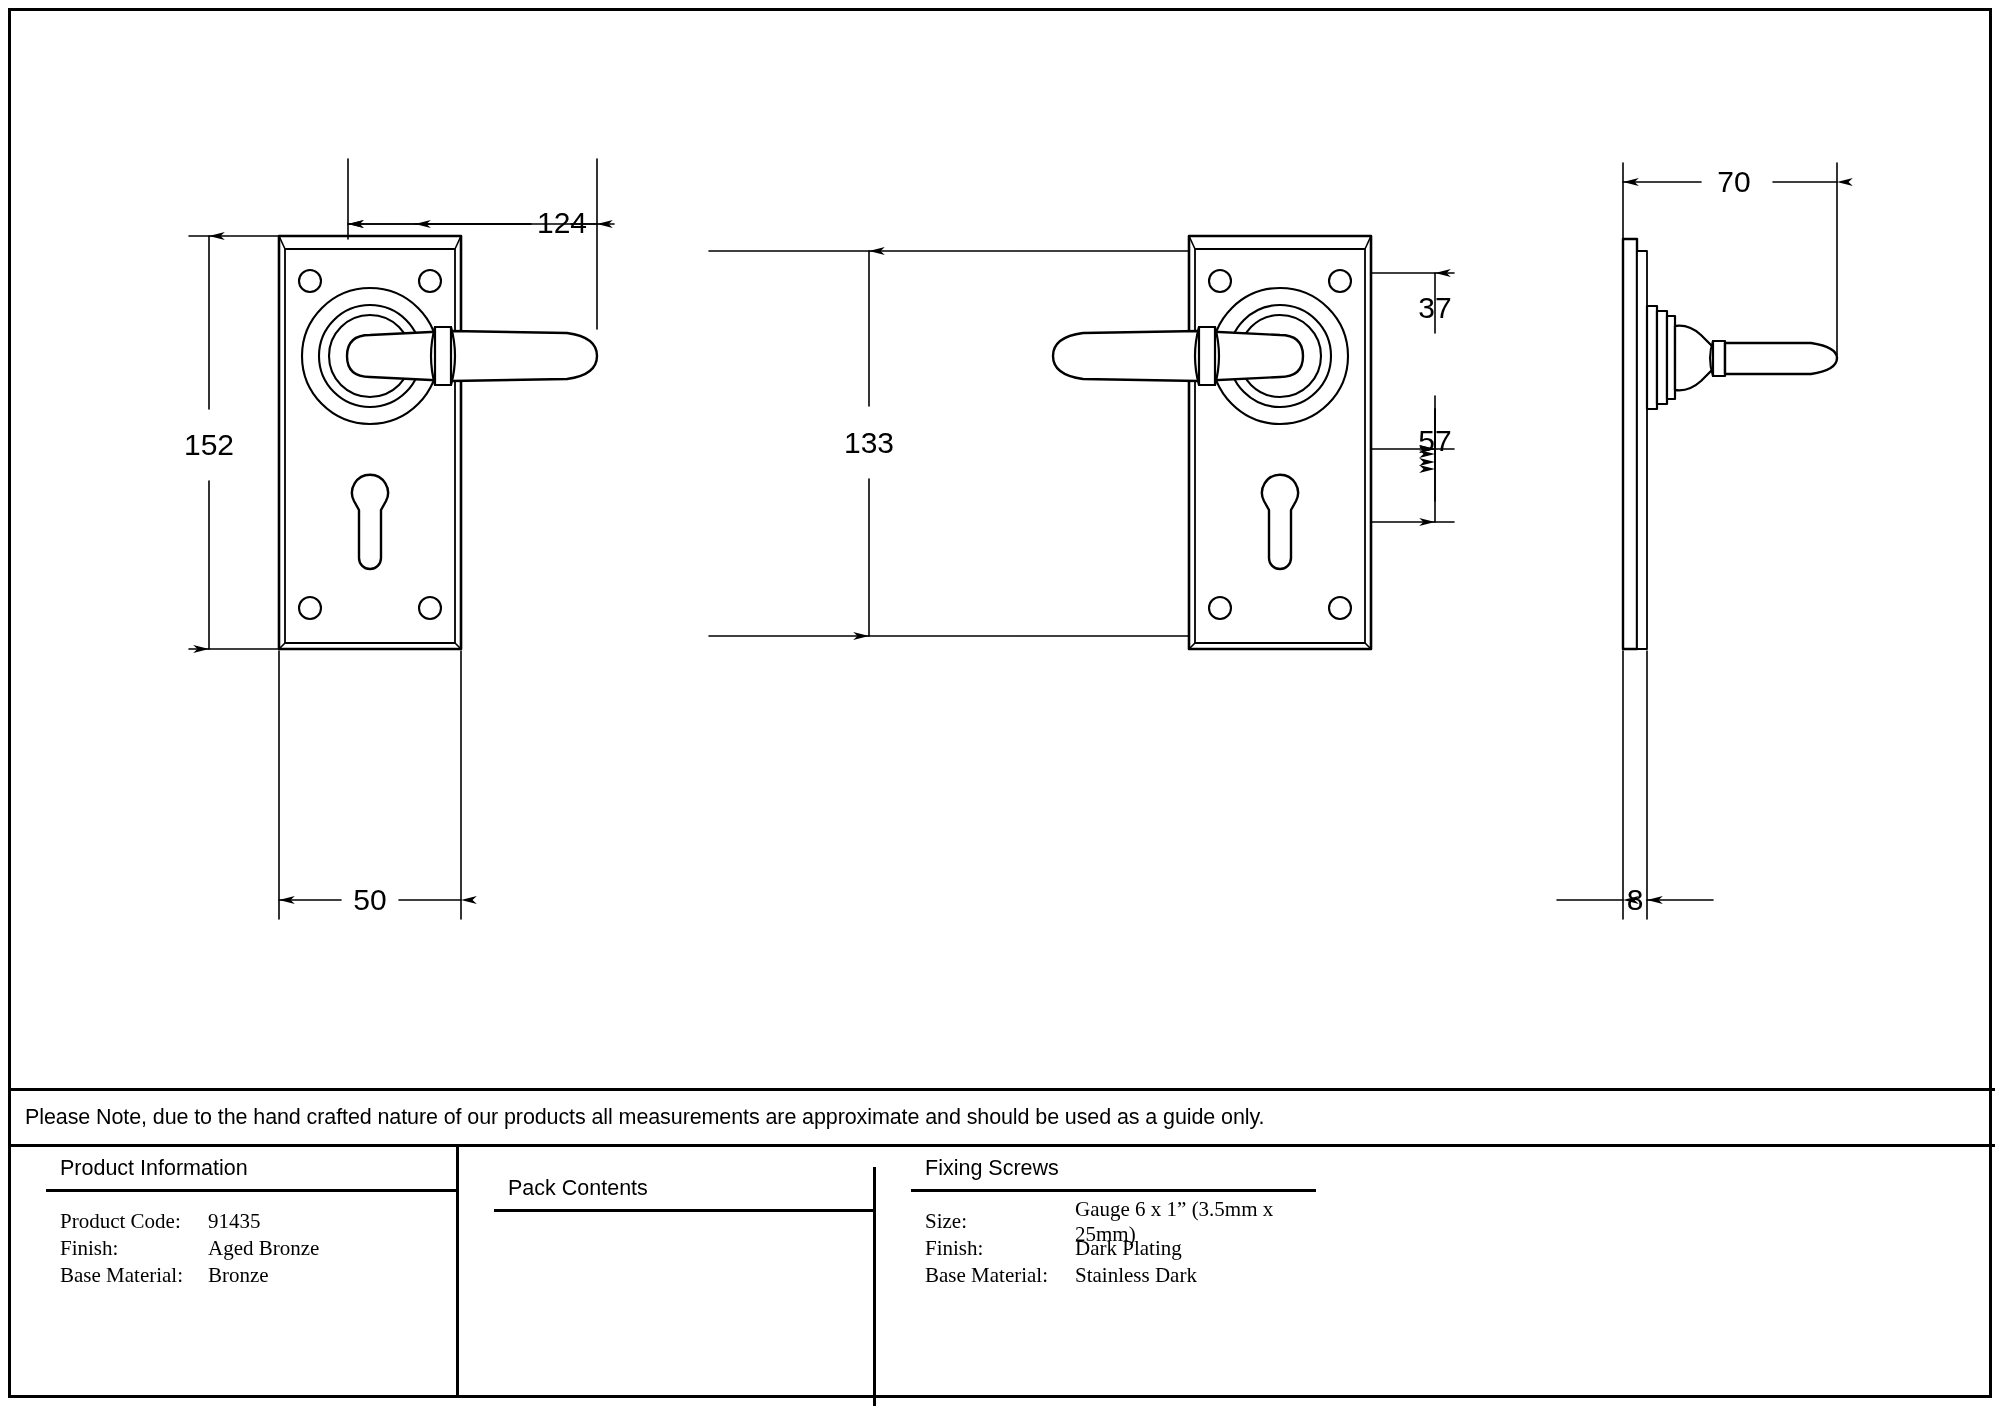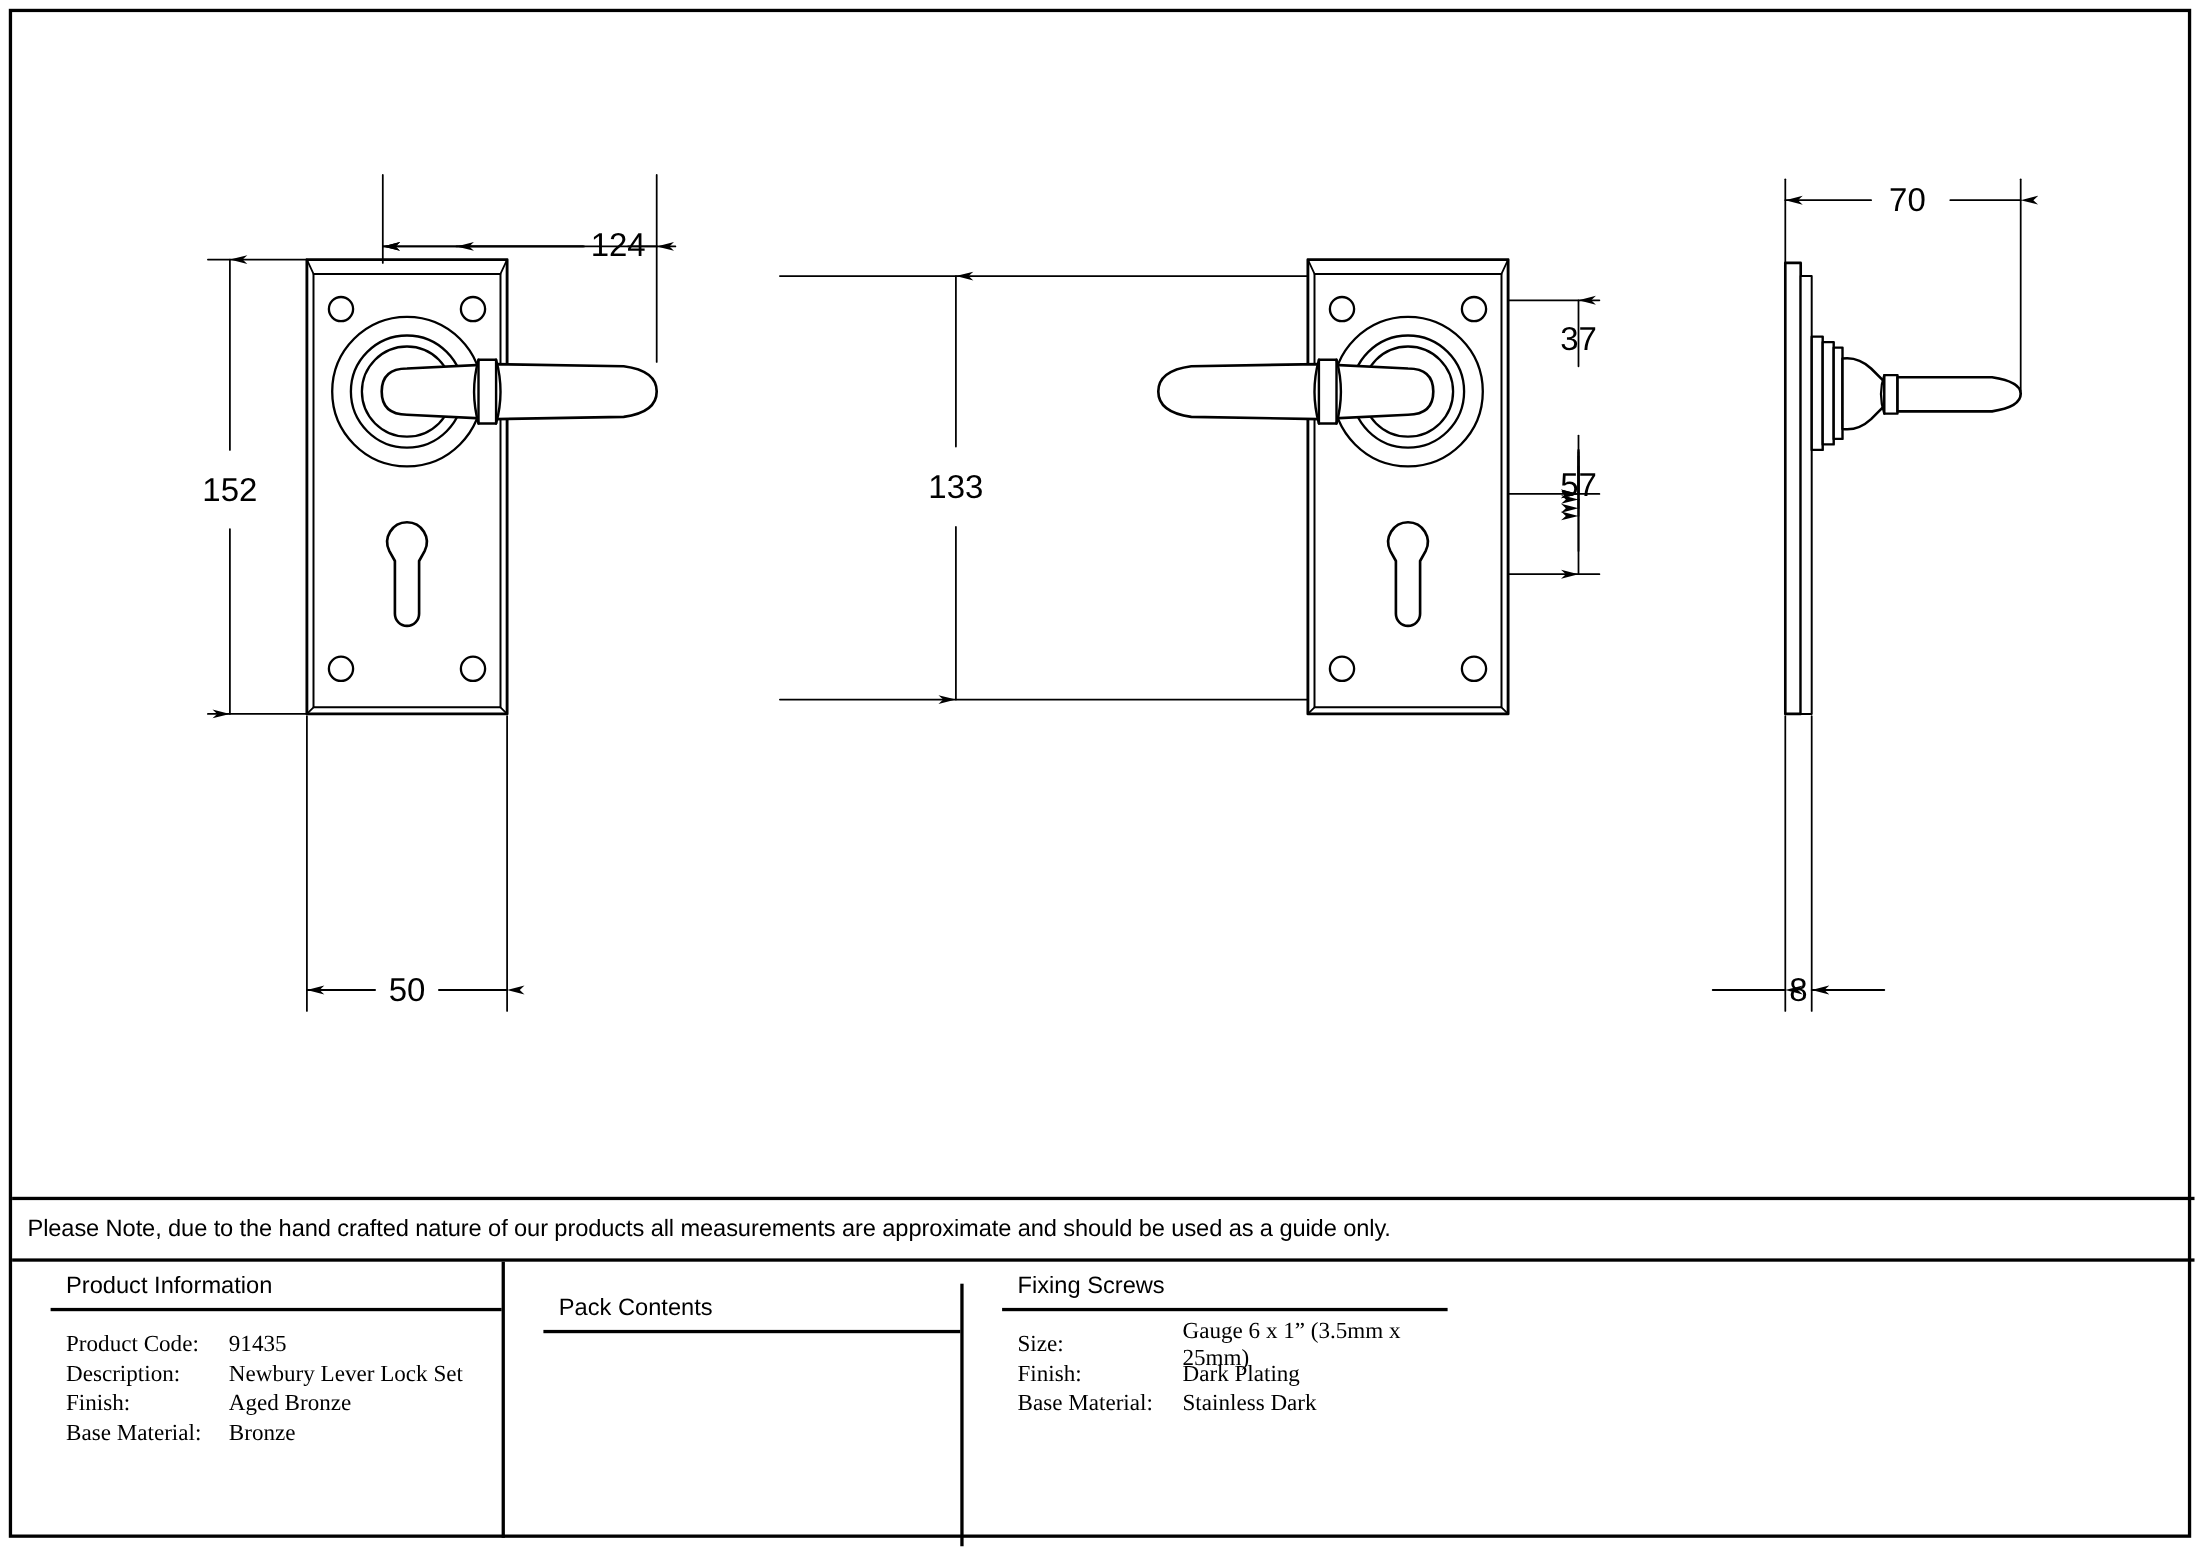--- a/index.html
+++ b/index.html
@@ -299,24 +299,20 @@
 
         <div class="tcol col-product">
           <div class="thead">Product Information</div>
           <div class="tbody">
             <div class="kv-list">
               <div class="kv-row">
                 <span class="kv-key">Product Code:</span>
                 <span class="kv-val">91435</span>
               </div>
               <div class="kv-row">
-                <span class="kv-key">Description:</span>
-                <span class="kv-val">Newbury Lever Lock Set</span>
-              </div>
-              <div class="kv-row">
                 <span class="kv-key">Finish:</span>
                 <span class="kv-val">Aged Bronze</span>
               </div>
               <div class="kv-row">
                 <span class="kv-key">Base Material:</span>
                 <span class="kv-val">Bronze</span>
               </div>
             </div>
           </div>
         </div>

